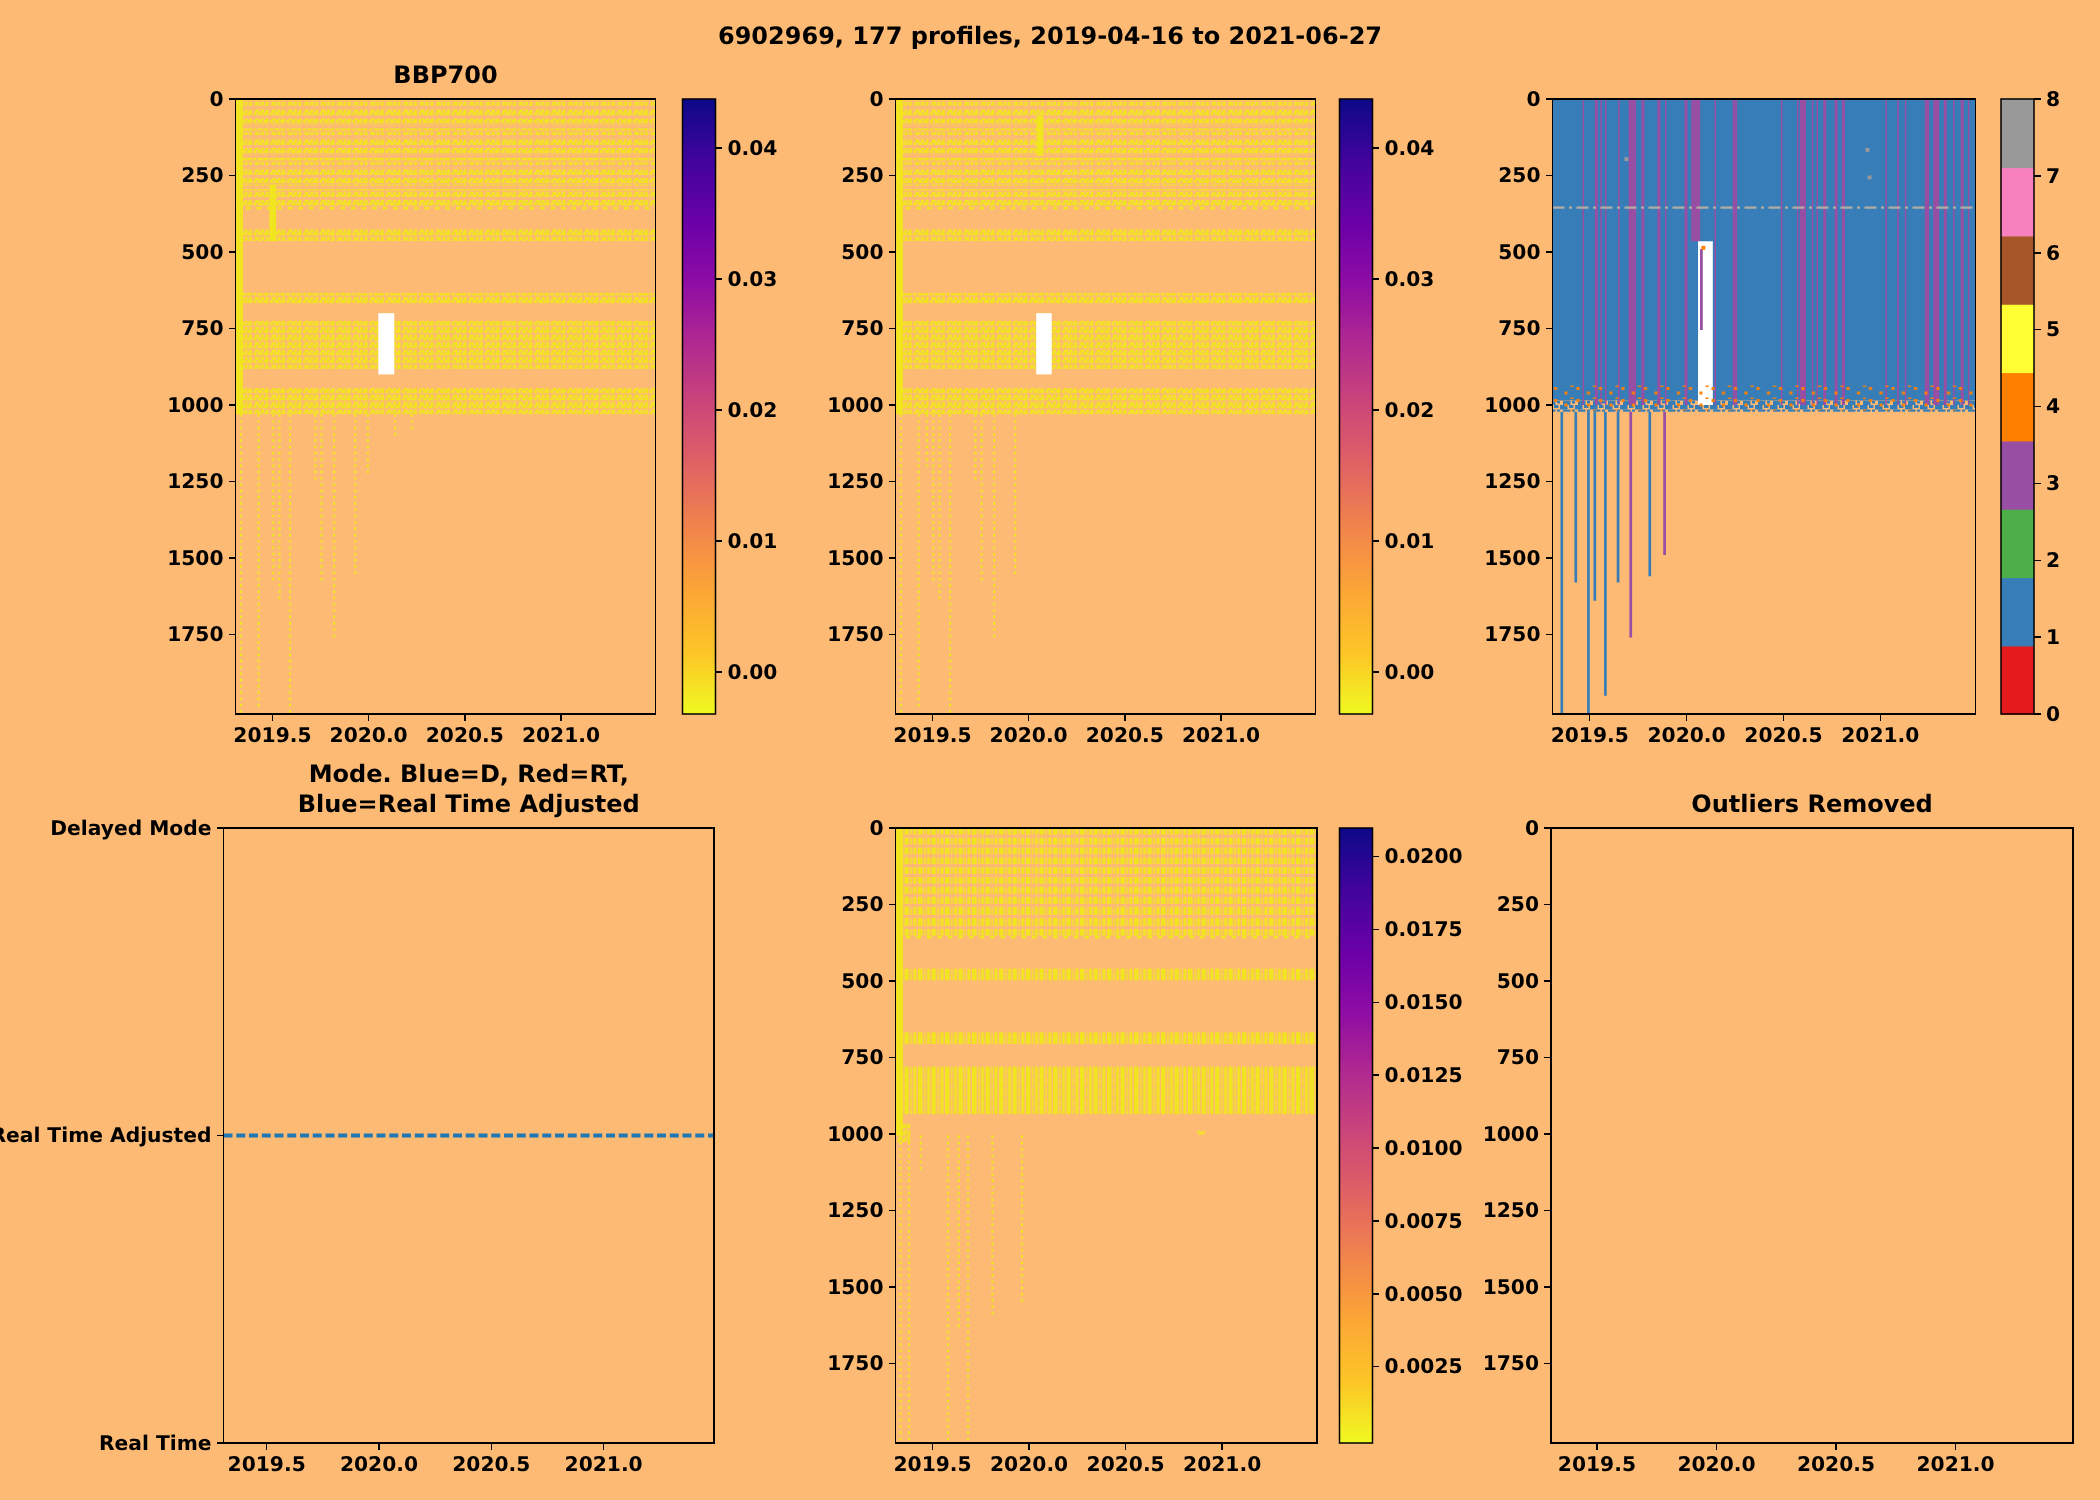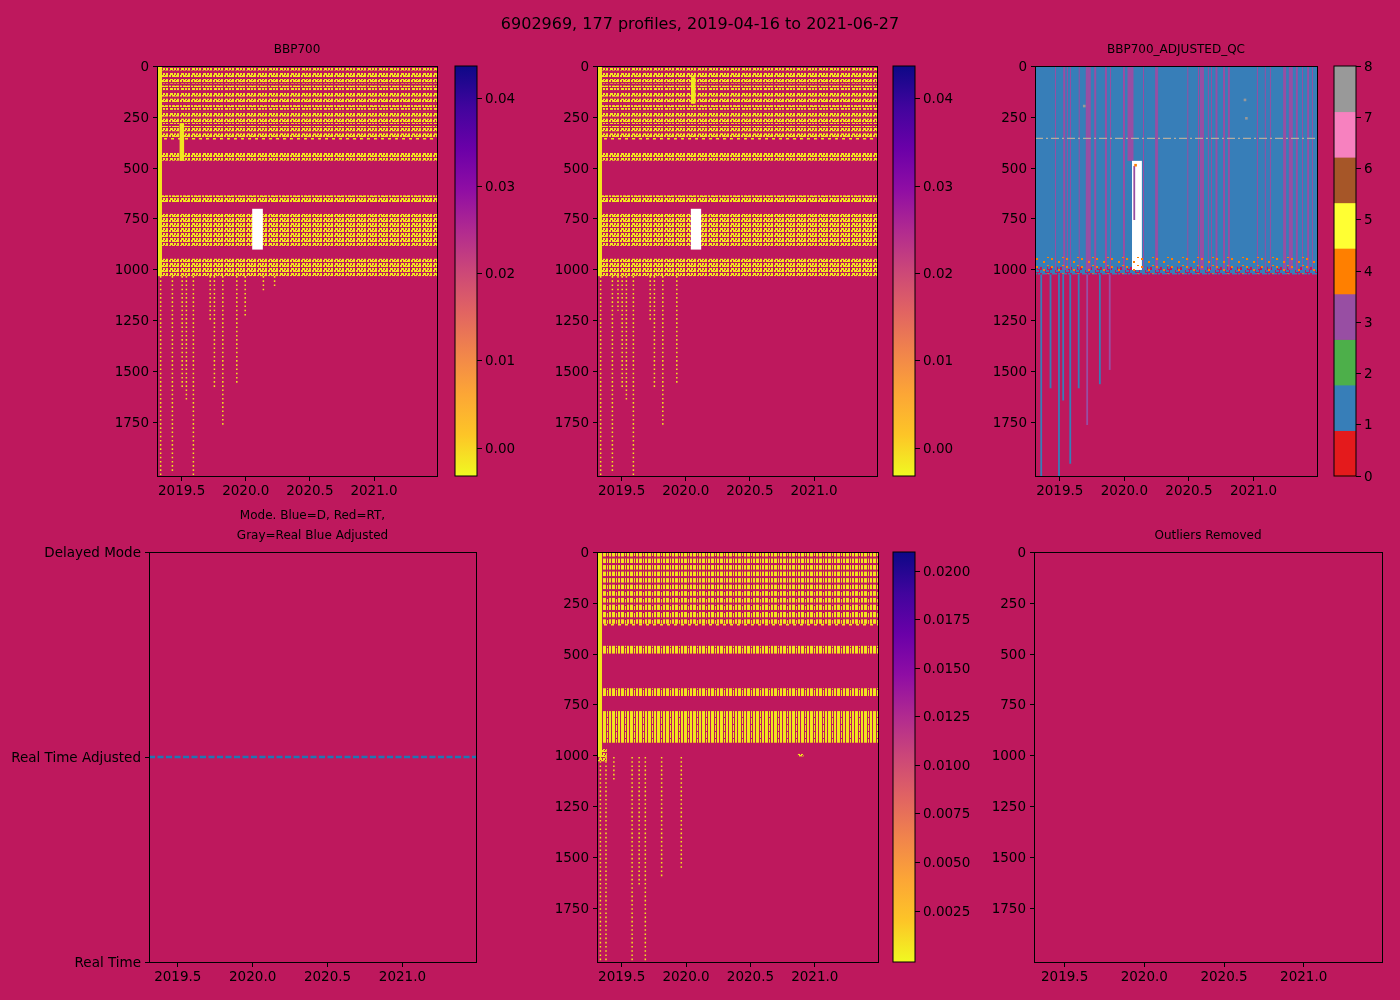--- a/index.html
+++ b/index.html
@@ -1,21 +1,21 @@
 <!DOCTYPE html>
 <html><head>
 <meta charset="utf-8">
 <style>
   html,body{margin:0;padding:0;background:#fff;}
-  .fig{position:relative;width:1400px;height:1000px;background:#be185d;
-       font-family:"DejaVu Sans","Liberation Sans",sans-serif;color:#000;overflow:hidden;}
+  .fig{position:relative;width:1400px;height:1000px;background:#fdba74;
+       font-family:"DejaVu Sans","Liberation Sans",sans-serif;color:#000;overflow:hidden;font-weight:bold;}
   .suptitle{position:absolute;left:0;top:14px;width:1400px;text-align:center;
             font-size:16px;line-height:20px;}
   #figure-svg{position:absolute;left:0;top:0;width:1400px;height:1000px;}
-  .plot-title{position:absolute;text-align:center;font-size:12px;line-height:19.5px;
+  .plot-title{position:absolute;text-align:center;font-size:16px;line-height:19.5px;
               white-space:pre-line;width:440px;}
 </style>
 </head>
 <body>
 
 <div class="fig">
   <div class="suptitle">6902969, 177 profiles, 2019-04-16 to 2021-06-27</div>
   <svg id="figure-svg" xmlns="http://www.w3.org/2000/svg" viewBox="0 0 1400 1000">
       <defs>
         <linearGradient id="plasma_r" x1="0" y1="1" x2="0" y2="0">
@@ -446,17 +446,16 @@
         <text x="1026" y="760.475" text-anchor="end" font-size="13.5px" fill="#000">1000</text>
         <line x1="1029.5" x2="1034" y1="806.979" y2="806.979" stroke="#000" stroke-width="1" shape-rendering="crispEdges"></line>
         <text x="1026" y="811.479" text-anchor="end" font-size="13.5px" fill="#000">1250</text>
         <line x1="1029.5" x2="1034" y1="857.983" y2="857.983" stroke="#000" stroke-width="1" shape-rendering="crispEdges"></line>
         <text x="1026" y="862.483" text-anchor="end" font-size="13.5px" fill="#000">1500</text>
         <line x1="1029.5" x2="1034" y1="908.946" y2="908.946" stroke="#000" stroke-width="1" shape-rendering="crispEdges"></line>
         <text x="1026" y="913.446" text-anchor="end" font-size="13.5px" fill="#000">1750</text>
       </g>
     </svg>
   <div class="plot-title" style="left: 77px; top: 39.5px;">BBP700</div>
-  <div class="plot-title" style="left: 956px; top: 39.5px;">BBP700_ADJUSTED_QC</div>
   <div class="plot-title" style="left: 92.5px; top: 506px;">Mode. Blue=D, Red=RT,
-Gray=Real Blue Adjusted</div>
+Blue=Real Time Adjusted</div>
   <div class="plot-title" style="left: 988px; top: 525.5px;">Outliers Removed</div>
 </div>
 
 </body></html>

